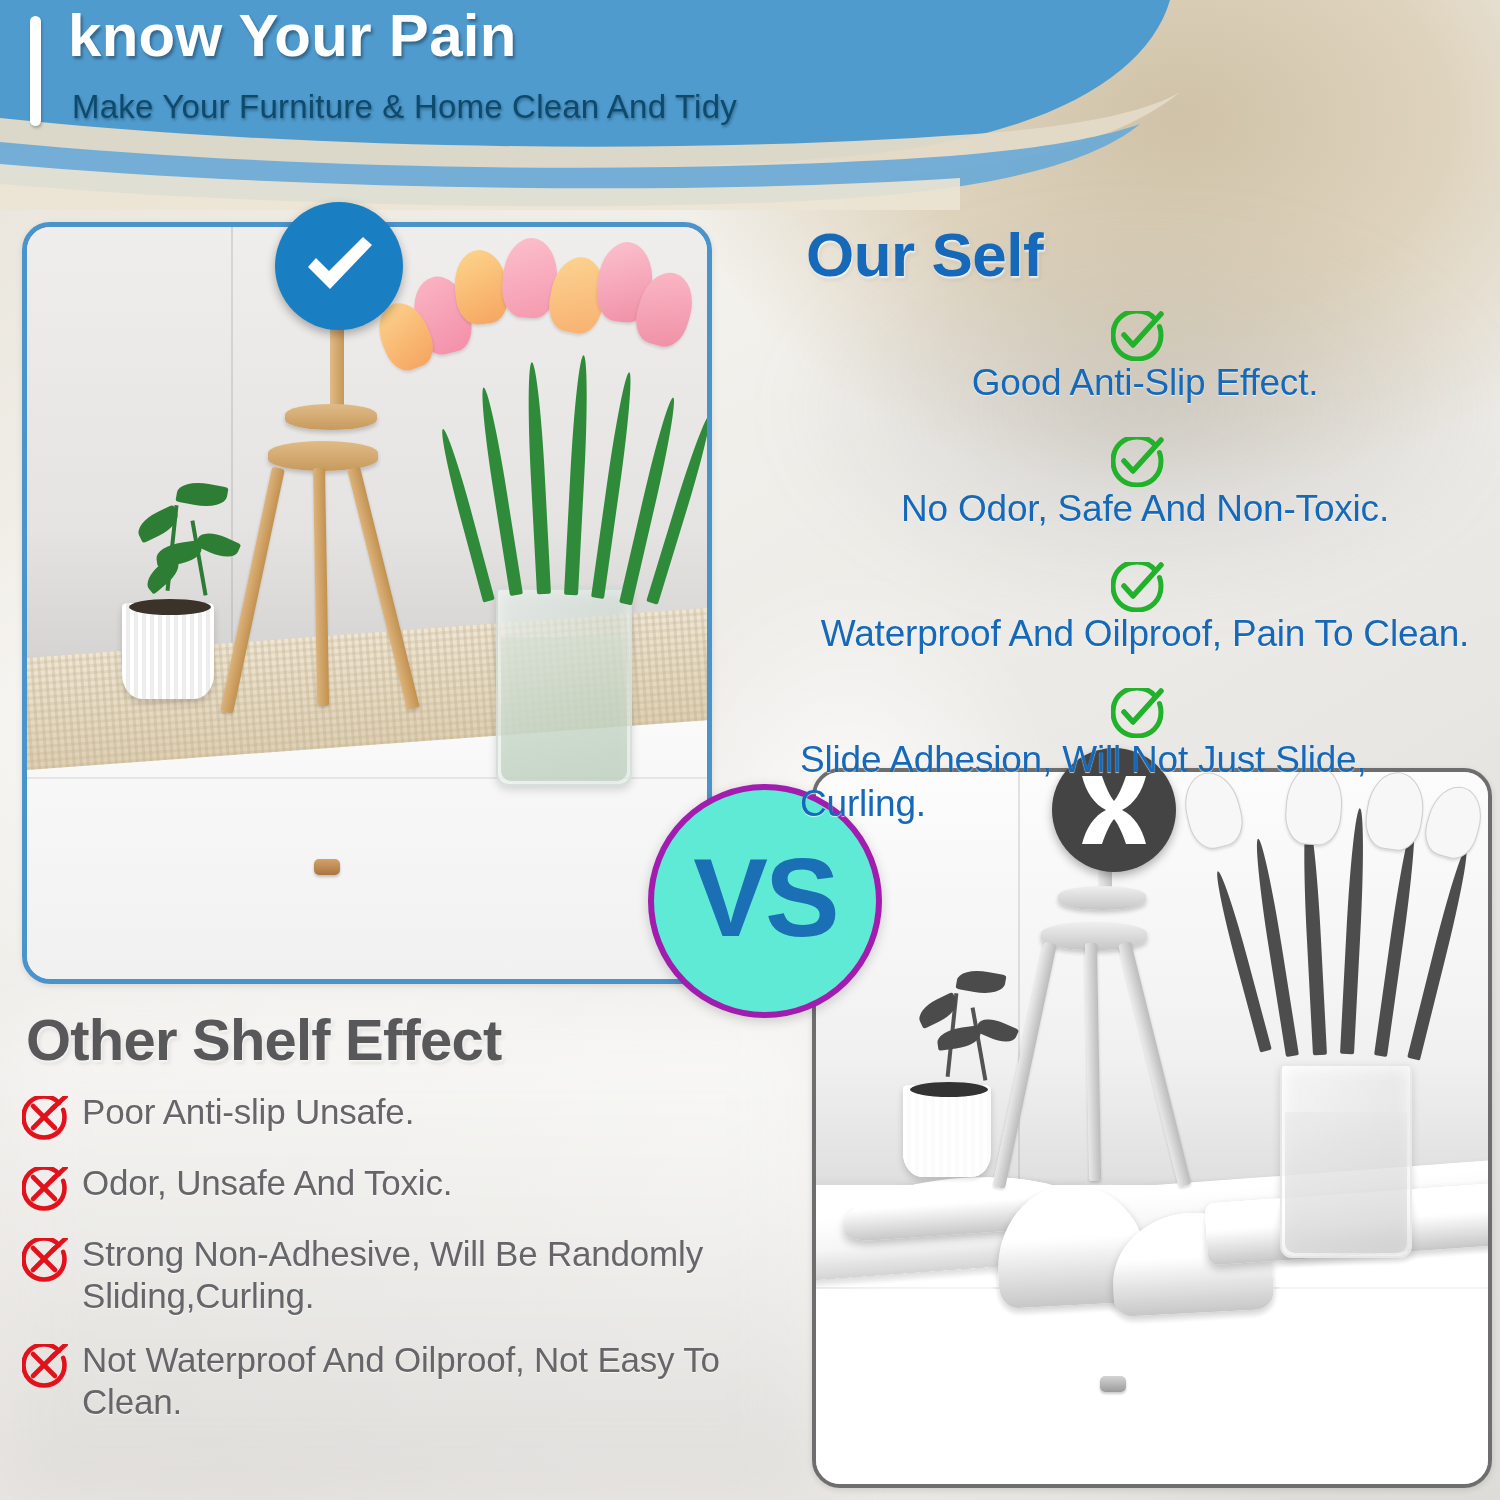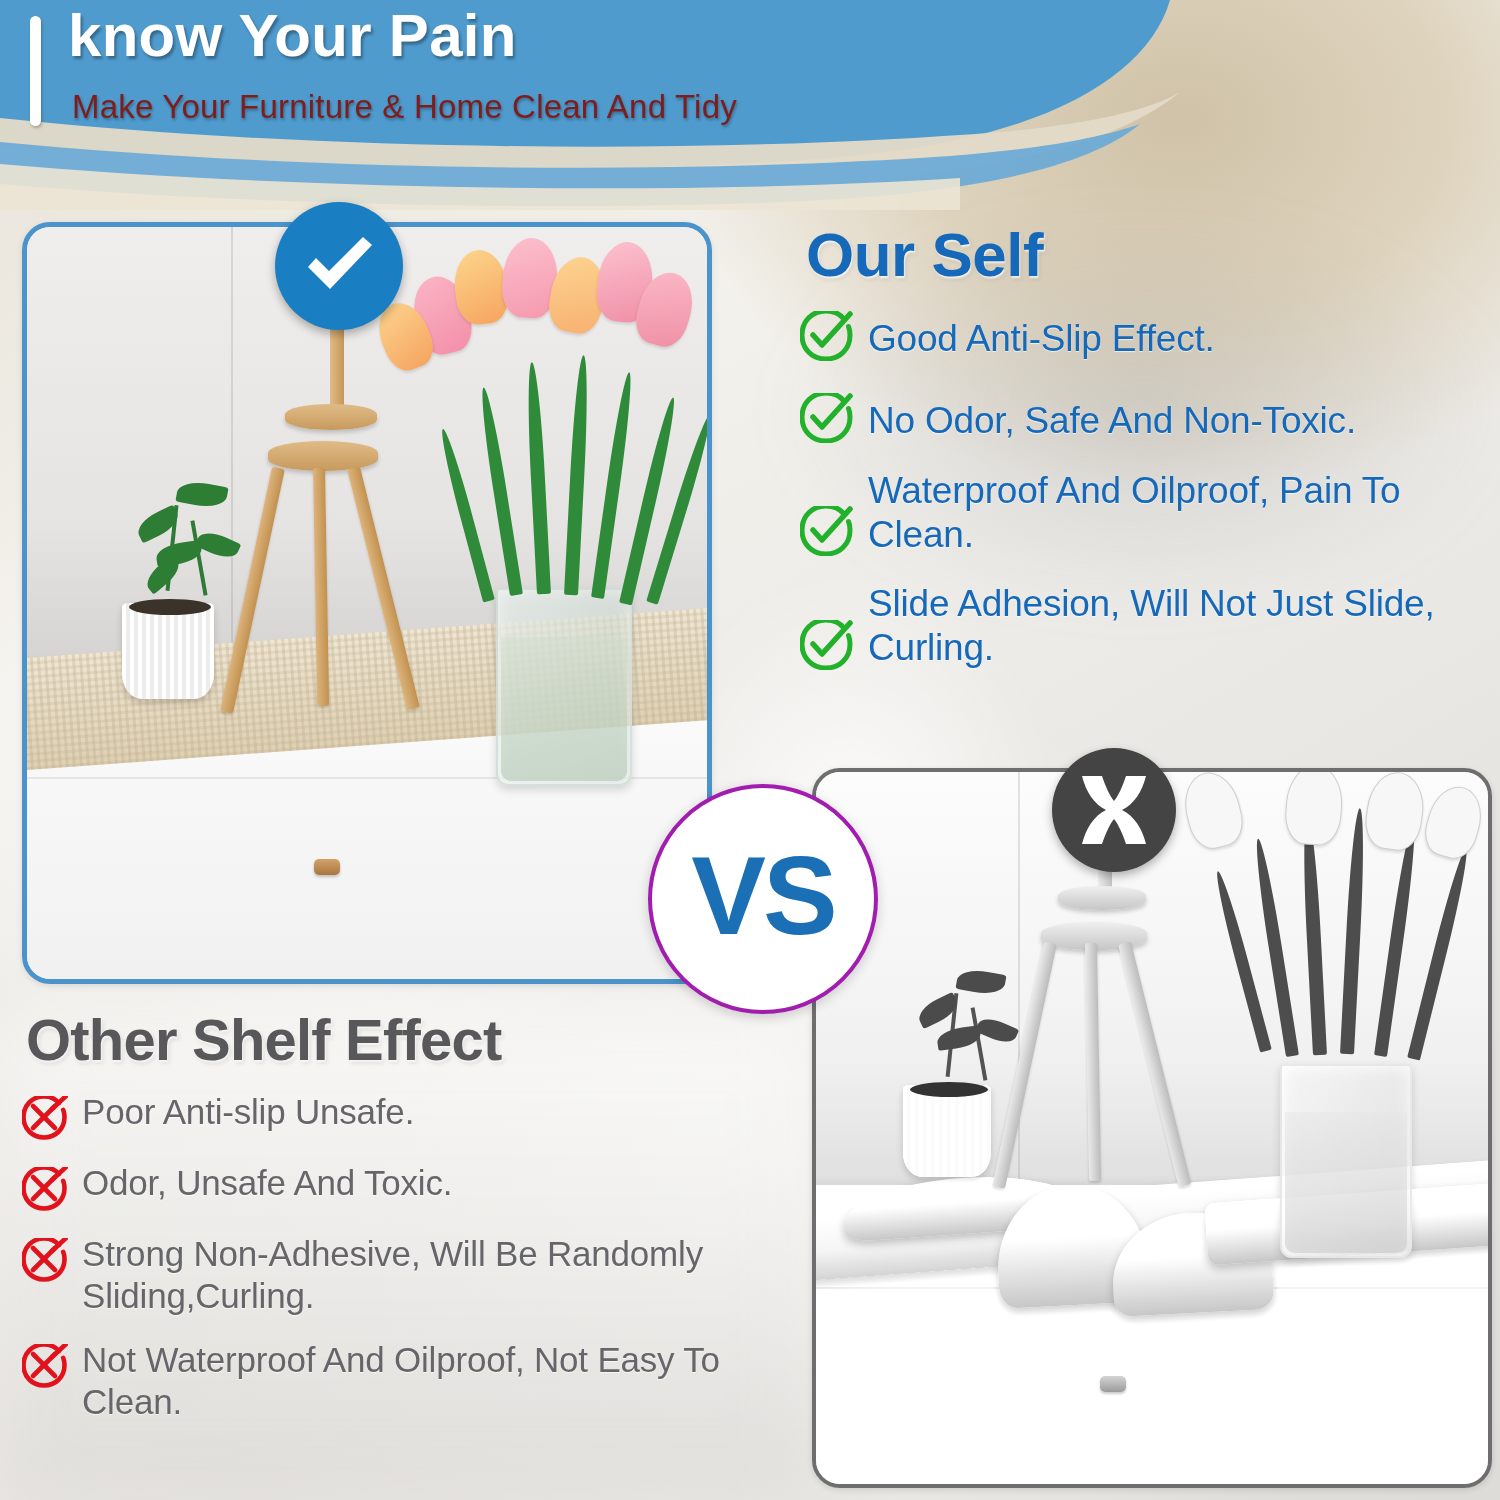--- a/index.html
+++ b/index.html
@@ -46,21 +46,21 @@
     box-shadow:1px 2px 3px rgba(0,0,0,.25);
   }
   .title-main{
     position:absolute;left:68px;top:4px;
     font-size:60px;font-weight:700;color:#ffffff;letter-spacing:.3px;
     text-shadow:2px 3px 3px rgba(0,0,0,.33);
     white-space:nowrap;line-height:1.08;
   }
   .title-sub{
     position:absolute;left:72px;top:88px;
-    font-size:33px;font-weight:400;color:#7f1d1d;letter-spacing:.2px;
+    font-size:33px;font-weight:400;color:#0c4a6e;letter-spacing:.2px;
     text-shadow:1px 2px 3px rgba(0,0,0,.32);
     white-space:nowrap;
   }
 
   
   .photo{position:absolute;overflow:hidden;}
   .photo-left{
     left:22px;top:222px;width:680px;height:752px;
     border:5px solid #4a93cb;border-radius:28px;
     box-shadow:0 2px 6px rgba(0,0,0,.10);
@@ -144,37 +144,37 @@
   .badge-check{
     left:275px;top:202px;width:128px;height:128px;
     background:#1a7ec2;box-shadow:0 4px 10px rgba(0,0,0,.30);
   }
   .badge-x{
     left:1052px;top:748px;width:124px;height:124px;
     background:#444444;box-shadow:0 4px 10px rgba(0,0,0,.30);
   }
   .badge-vs{
     left:648px;top:784px;width:222px;height:222px;
-    background:#ffffff;border:4px solid #a21caf;
+    background:#5eead4;border:6px solid #a21caf;
     box-shadow:0 3px 12px rgba(0,0,0,.18);
   }
   .vs-text{
     font-size:112px;font-weight:700;color:#1a6fb5;letter-spacing:-3px;
     line-height:1;transform:translateY(-3px);
   }
 
   
   .our-self{position:absolute;left:800px;top:222px;width:690px;}
   .head-blue{
     font-size:62px;font-weight:700;color:#1668b8;letter-spacing:-.5px;
     text-shadow:1px 2px 2px rgba(255,255,255,.8), 2px 3px 4px rgba(120,120,120,.22);
     margin:0 0 18px 6px;line-height:1.05;
   }
   .feat-list{list-style:none;margin:0;padding:0;}
-  .feat{display:flex;align-items:flex-end;margin-bottom:26px;}
+  .feat{display:flex;align-items:center;margin-bottom:26px;flex-direction:column;}
   .feat .ic{flex:0 0 auto;width:54px;height:50px;margin-right:14px;margin-top:6px;}
   .feat .tx{
     font-size:37px;font-weight:500;color:#1668b8;line-height:1.18;
     letter-spacing:-.2px;
     text-shadow:0 1px 1px rgba(255,255,255,.7);
   }
 
   
   .other{position:absolute;left:22px;top:1010px;width:700px;}
   .head-gray{

